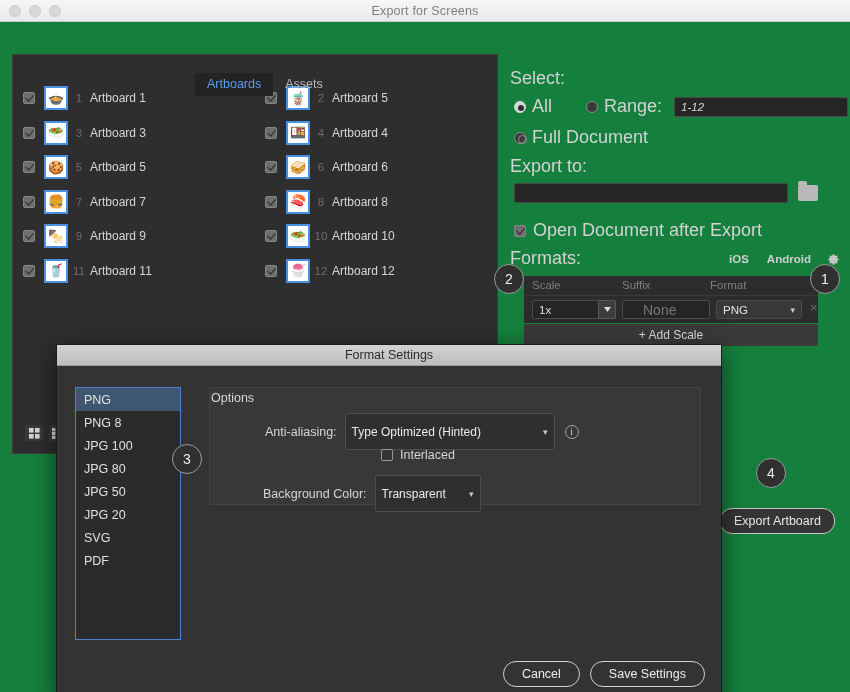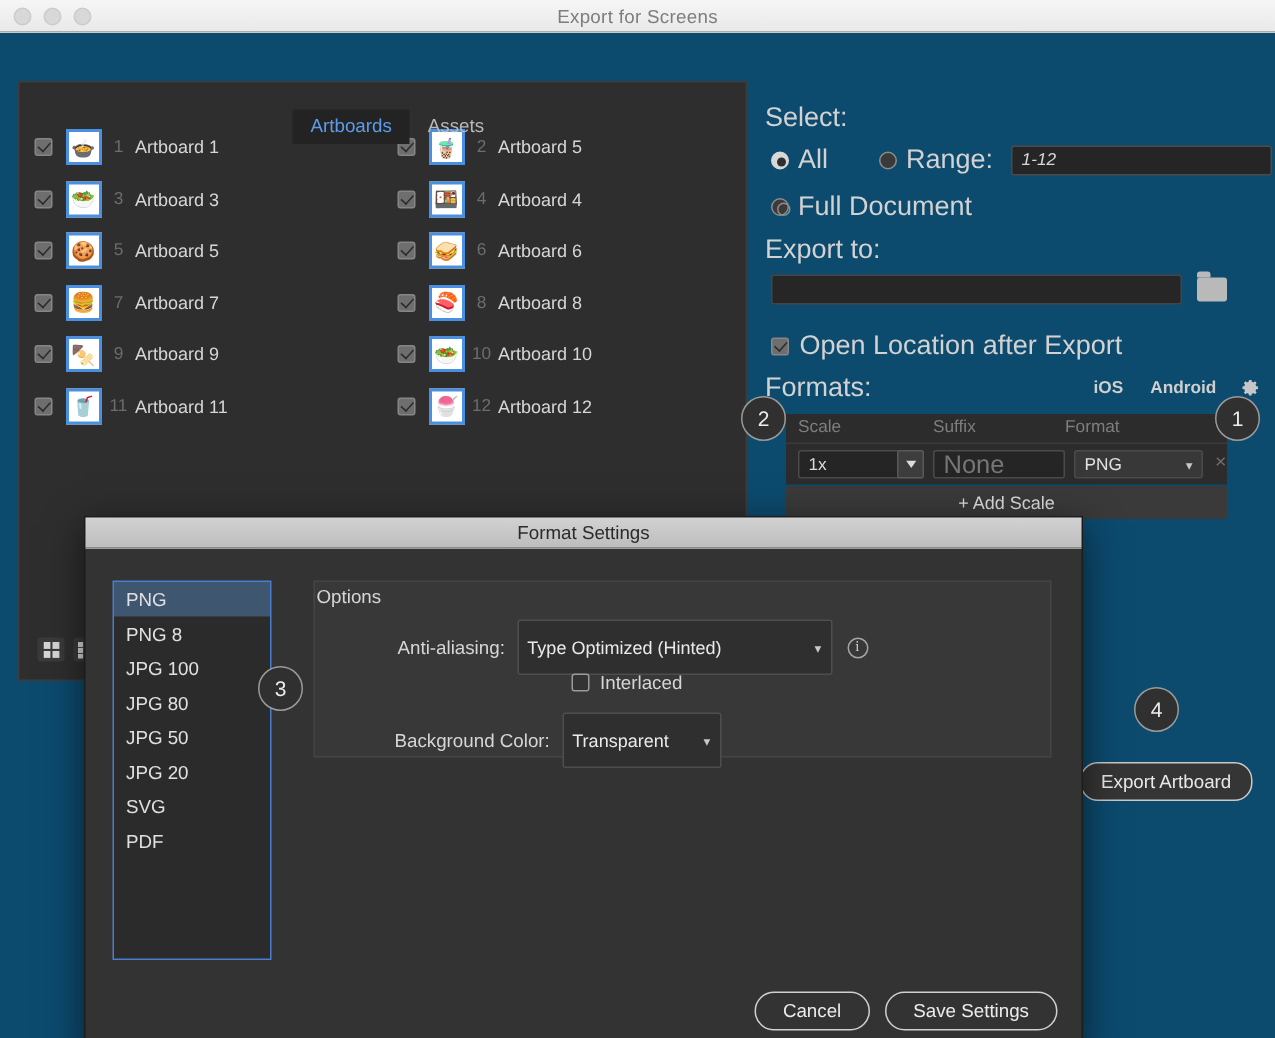--- a/index.html
+++ b/index.html
@@ -29,21 +29,21 @@
         background: #d8d8d8; border: 1px solid #cbcbcb; }
   .win-title {
     position: absolute; left: 0; right: 0; text-align: center;
     font-size: 12.5px; color: #7d7d7d; letter-spacing: .2px;
   }
 
   
   .body {
     position: absolute; left: 0; top: 22px;
     width: 850px; height: 670px;
-    background: #0c4a6e;
+    background: #15803d;
   }
 
   
   .left-panel {
     position: absolute; left: 12px; top: 32px;
     width: 486px; height: 400px;
     background: #2e2e2e;
     border: 1px solid #3c3c3c;
   }
   .tabs {
@@ -178,22 +178,22 @@
   }
   .scale-arrow {
     position: absolute; right: -1px; top: -1px;
     width: 18px; height: 19px; background: #3d3d3d;
     border: 1px solid #5a5a5a; border-radius: 2px;
     display: flex; align-items: center; justify-content: center;
   }
   .suffix-in {
     width: 88px; height: 19px; margin-left: 6px;
     background: #252525; border: 1px solid #4b4b4b; border-radius: 2px;
-    color: #767676; font-size: 17px;
-    display: flex; align-items: center; padding-left: 6px;
+    color: #767676; font-size: 14px;
+    display: flex; align-items: center; padding-left: 20px;
   }
   .fmt-sel {
     width: 86px; height: 19px; margin-left: 6px;
     background: #383838; border: 1px solid #4b4b4b; border-radius: 2px;
     color: #e2e2e2; font-size: 11.5px;
     display: flex; align-items: center; justify-content: space-between;
     padding: 0 6px;
   }
   .x-btn { margin-left: 8px; color: #6f6f6f; font-size: 13px; }
 
@@ -429,21 +429,21 @@
 
       <div class="lbl" style="position:absolute;left:2px;top:112px;">Export to:</div>
 
       <div class="row" style="position:absolute;left:6px;top:139px;">
         <div class="path-input"></div>
         <div class="folder-btn"></div>
       </div>
 
       <div class="row" style="position:absolute;left:6px;top:176px;">
         <div class="cb2"></div>
-        <span class="lbl">Open Location after Export</span>
+        <span class="lbl">Open Document after Export</span>
       </div>
 
       <div class="fmt-head" style="position:absolute;left:2px;top:204px;width:300px;">
         <span class="lbl">Formats:</span>
         <span class="preset" style="margin-left:148px;">iOS</span>
         <span class="preset">Android</span>
         <span class="gear">
           <svg width="13" height="13" viewBox="0 0 20 20">
             <path fill="#c7c7c7" d="M10 6.4a3.6 3.6 0 100 7.2 3.6 3.6 0 000-7.2zm0 5.4a1.8 1.8 0 110-3.6 1.8 1.8 0 010 3.6z"></path>
             <path fill="#c7c7c7" d="M18 8.7l-1.9-.3a6.4 6.4 0 00-.7-1.7l1.2-1.5-1.8-1.8-1.5 1.2a6.4 6.4 0 00-1.7-.7L11.3 2H8.7l-.3 1.9a6.4 6.4 0 00-1.7.7L5.2 3.4 3.4 5.2l1.2 1.5a6.4 6.4 0 00-.7 1.7L2 8.7v2.6l1.9.3c.16.6.4 1.16.7 1.7l-1.2 1.5 1.8 1.8 1.5-1.2c.54.3 1.1.54 1.7.7l.3 1.9h2.6l.3-1.9c.6-.16 1.16-.4 1.7-.7l1.5 1.2 1.8-1.8-1.2-1.5c.3-.54.54-1.1.7-1.7l1.9-.3z"></path>

